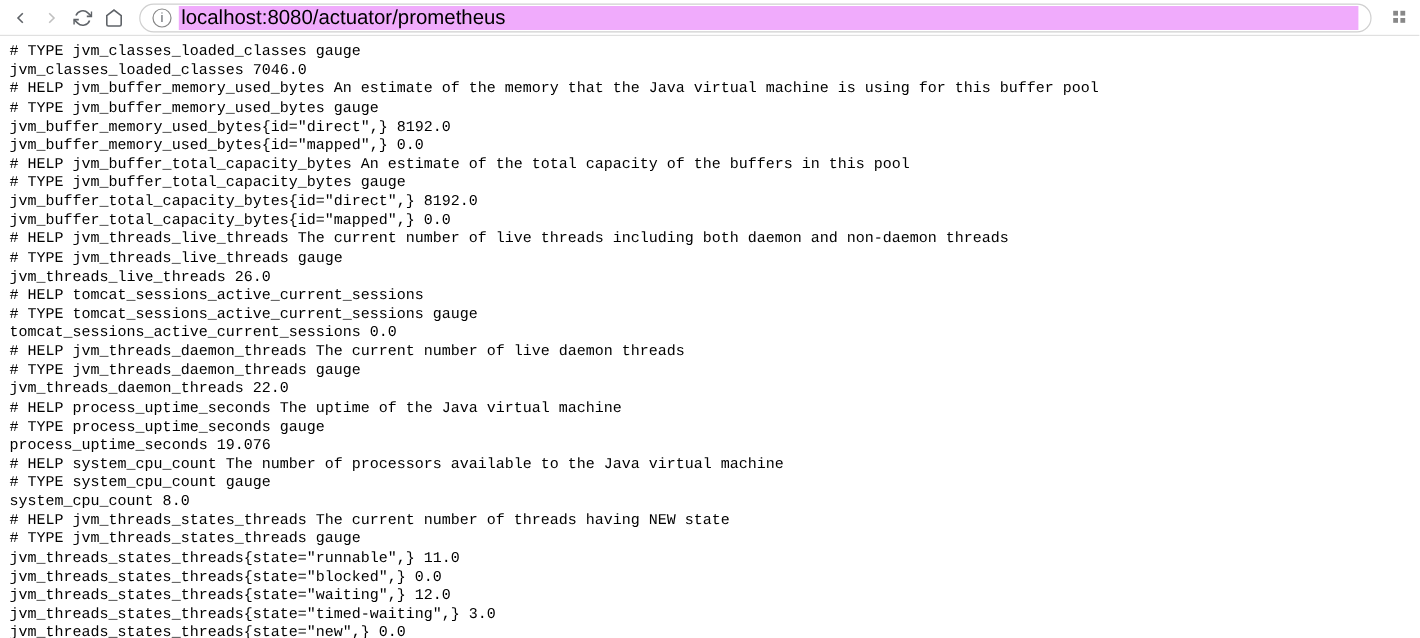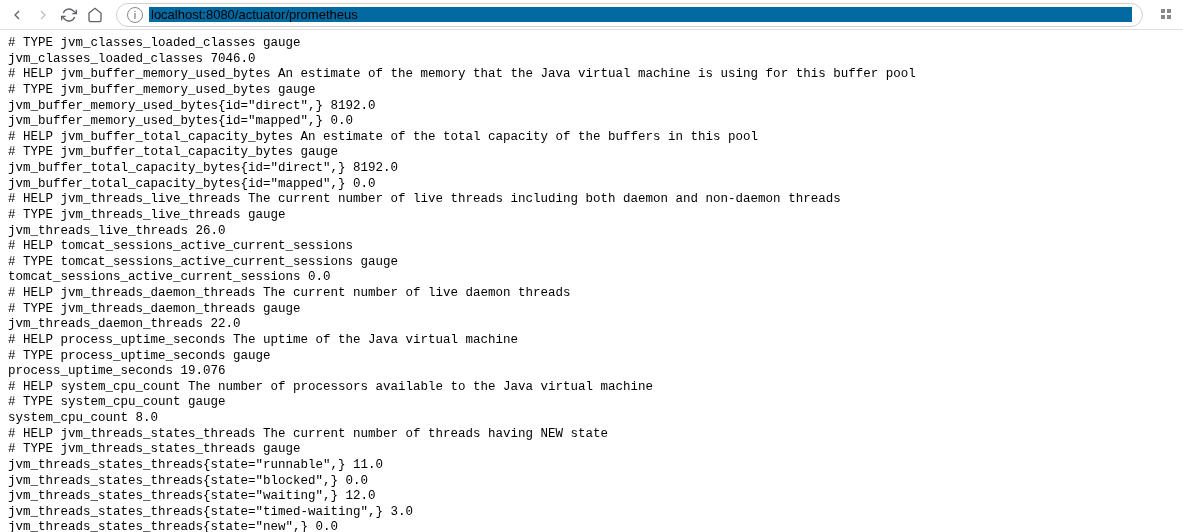--- a/index.html
+++ b/index.html
@@ -54,23 +54,23 @@
       align-items: center;
       justify-content: center;
       color: #5f6368;
       margin-right: 6px;
       font-size: 11px;
       border: 1px solid #888;
       border-radius: 50%;
     }
     .url-text {
       flex: 1;
-      font-size: 13px;
+      font-size: 17px;
       color: #000;
-      background: #0369a1;
+      background: #f0abfc;
       padding: 0 2px;
       display: inline-block;
     }
     .grid-icon {
       width: 16px;
       height: 16px;
       color: #5f6368;
       display: grid;
       grid-template-columns: repeat(2, 4px);
       grid-template-rows: repeat(2, 4px);

